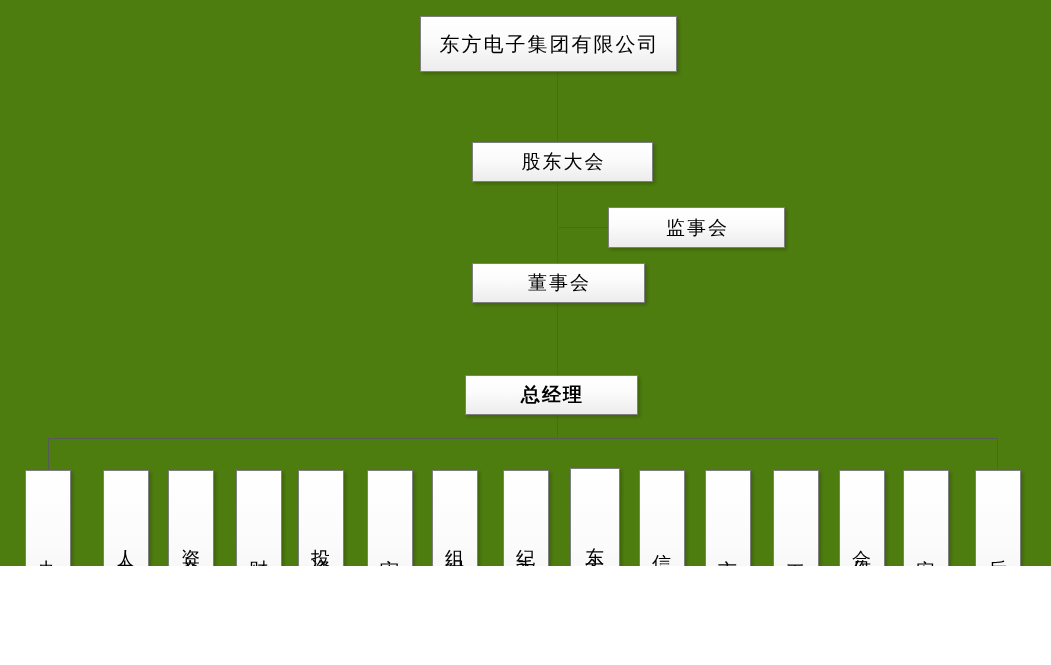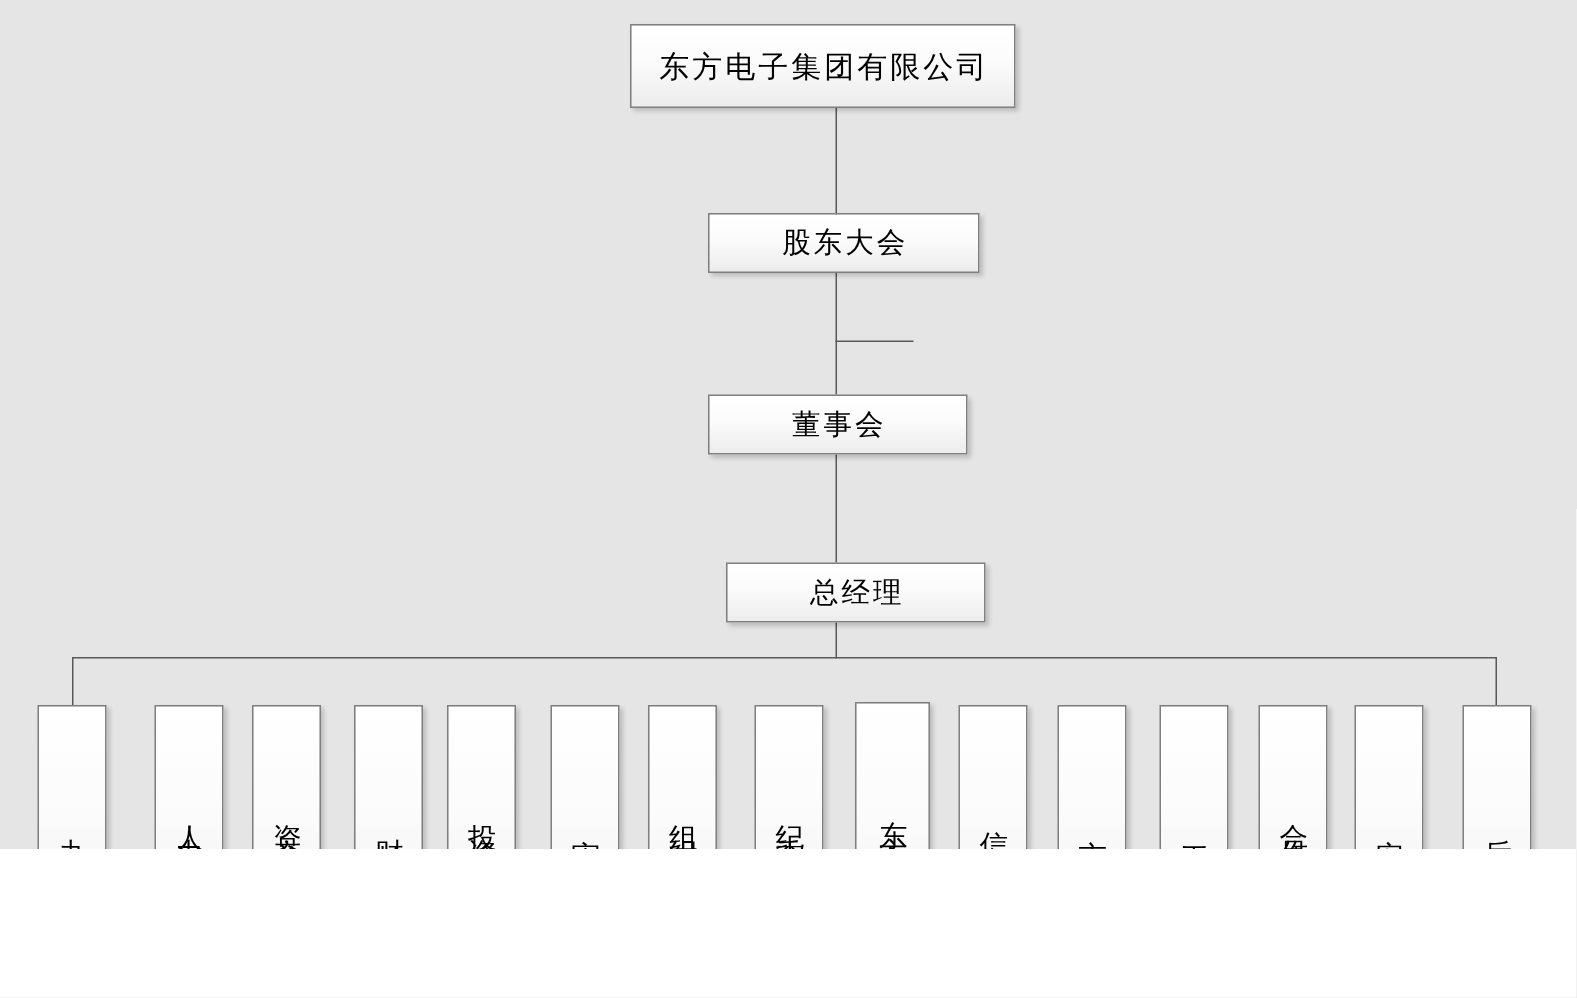--- a/index.html
+++ b/index.html
@@ -5,21 +5,21 @@
   html, body {
     margin: 0;
     padding: 0;
     background: #ffffff;
     font-family: "DejaVu Serif", "Liberation Serif", serif;
   }
   .canvas {
     position: relative;
     width: 1051px;
     height: 566px;
-    background: #e5e5e5;
+    background: #4d7c0f;
     overflow: hidden;
   }
   .node {
     position: absolute;
     box-sizing: border-box;
     border: 1px solid #7f7f7f;
     background: linear-gradient(180deg, #ffffff 0%, #fbfbfb 45%, #ececec 100%);
     box-shadow: 2px 2px 3px rgba(0,0,0,0.18);
     display: flex;
     align-items: center;
@@ -64,26 +64,29 @@
   <div class="line" style="left:997px; top:438px; width:1px; height:32px;"></div>
 
   <div class="node" style="left:420px; top:16px; width:257px; height:56px;">
     <span class="hlabel big">东方电子集团有限公司</span>
   </div>
 
   <div class="node" style="left:472px; top:142px; width:181px; height:40px;align-items:center;">
     <span class="hlabel">股东大会</span>
   </div>
 
+  <div class="node" style="left:608px; top:207px; width:177px; height:41px;">
+    <span class="hlabel">监事会</span>
+  </div>
 
   <div class="node" style="left:472px; top:263px; width:173px; height:40px;">
     <span class="hlabel">董事会</span>
   </div>
 
-  <div class="node" style="left:484px; top:375px; width:173px; height:40px;">
+  <div class="node" style="left:465px; top:375px; width:173px; height:40px;font-weight:bold;">
     <span class="hlabel">总经理</span>
   </div>
 
   <div class="node" style="left:25px;  top:470px; width:46px; height:167px;">
       <span class="vlabel">办公室</span>
     </div>
   <div class="node" style="left:103px; top:470px; width:46px; height:167px;">
       <span class="vlabel">人力资源处</span>
     </div>
   <div class="node" style="left:168px; top:470px; width:46px; height:167px;">

